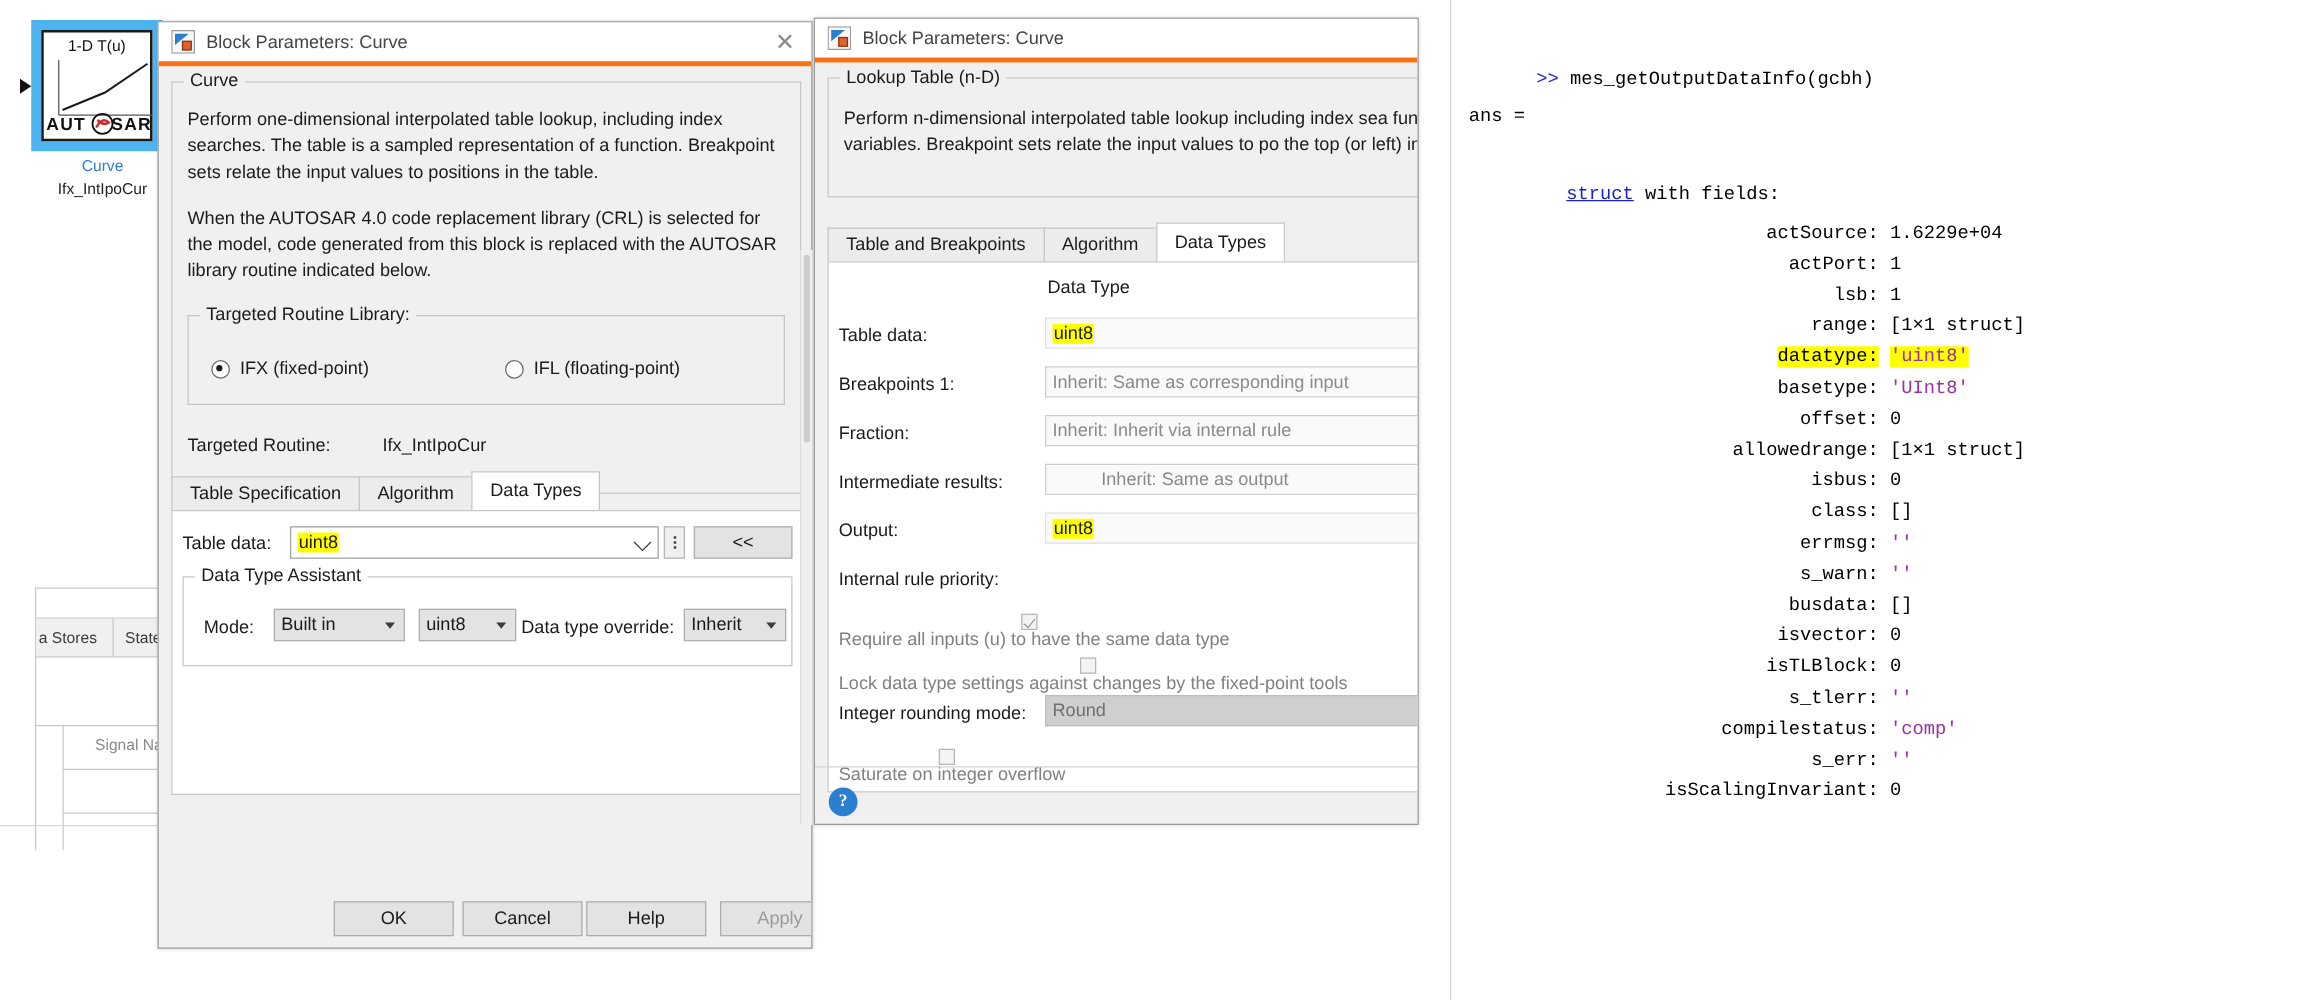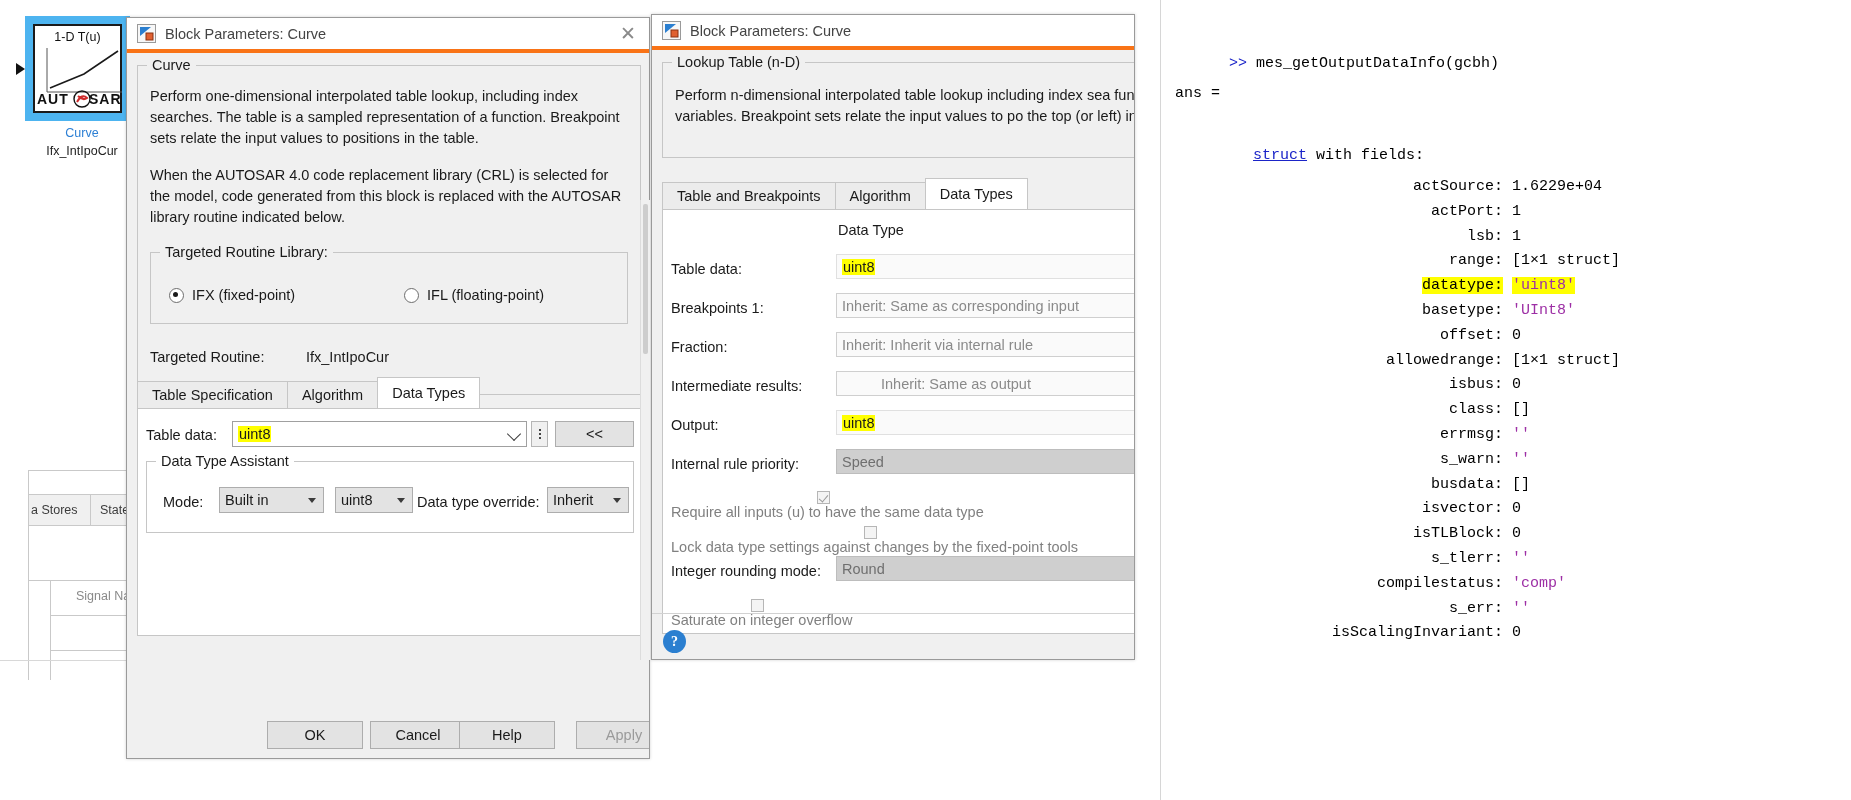--- a/index.html
+++ b/index.html
@@ -454,21 +454,21 @@
 
           <div class="combo btnstyle" style="left:400px; top:25px; width:82px; height:26px;">
             <span>Inherit</span>
             <span class="caret"></span>
           </div>
         </div>
       </div>
 
       <div class="pushbtn" style="left:140px; top:668px; width:96px; height:28px;">OK</div>
       <div class="pushbtn" style="left:243px; top:668px; width:96px; height:28px;">Cancel</div>
-      <div class="pushbtn" style="left:332px; top:668px; width:96px; height:28px;">Help</div>
+      <div class="pushbtn" style="left:342px; top:668px; width:96px; height:28px;">Help</div>
       <div class="pushbtn disabled" style="left:449px; top:668px; width:96px; height:28px;">Apply</div>
     </div>
   </div>
 
   <div class="dialog" id="dlg2" style="left:651px; top:14px; width:484px; height:646px; overflow:hidden;">
     <div class="dlg-titlebar">
       <div class="dlg-icon">
         <svg width="19" height="19" viewBox="0 0 19 19">
           <rect x="0.5" y="0.5" width="18" height="18" fill="#f7f7f7" stroke="#9a9a9a"></rect>
           <polygon points="3,3 14,3 3,12" fill="#2b7fd0"></polygon>
@@ -514,23 +514,20 @@
         <div class="textbox readonly" style="left:173px; top:161px; width:382px; height:25px;padding-left:44px;">
           <span>Inherit: Same as output</span>
         </div>
 
         <div class="lbl" style="left:8px; top:207px;">Output:</div>
         <div class="textbox" style="left:173px; top:200px; width:382px; height:25px; background:#fafafa; border-color:#e0e0e0;">
           <span class="hl">uint8</span>
         </div>
 
         <div class="lbl" style="left:8px; top:246px;">Internal rule priority:</div>
-        <div class="textbox greyed" style="left:173px; top:239px; width:382px; height:25px;">
-          <span>Speed</span>
-        </div>
 
         <div class="chk-row" style="left:8px; top:281px;">
           <span class="chk checked"></span>
           <span>Require all inputs (u) to have the same data type</span>
         </div>
 
         <div class="chk-row" style="left:8px; top:316px;">
           <span class="chk"></span>
           <span>Lock data type settings against changes by the fixed-point tools</span>
         </div>

